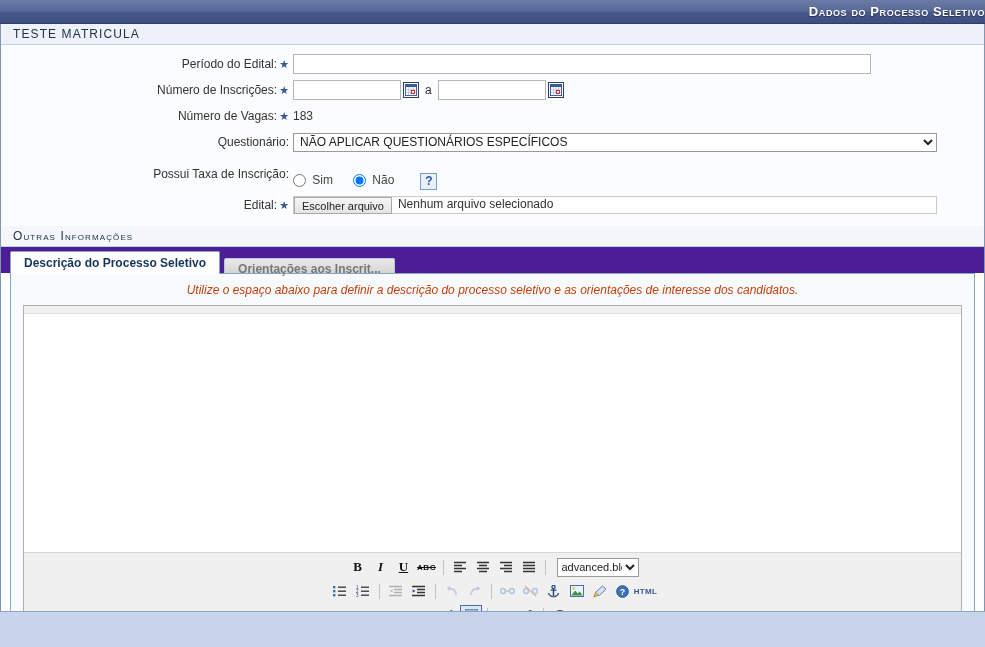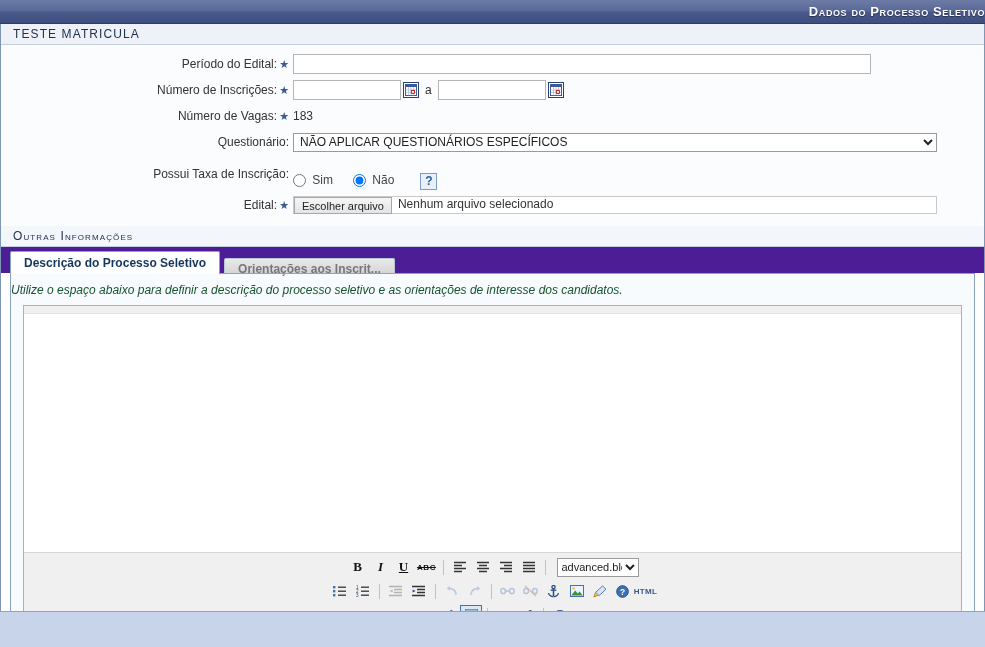--- a/index.html
+++ b/index.html
@@ -196,23 +196,24 @@
 
   
   .panel {
     margin: 0 9px 0 9px;
     border: 1px solid #8aa3c0;
     background: #f8fbfe;
     height: 374px;
     box-sizing: border-box;
   }
   .panel-note {
+    text-align: center;
     font-style: italic;
     font-size: 12px;
-    color: #14532d;
+    color: #c2410c;
     padding: 9px 0 8px 0;
   }
   .editor {
     margin: 0 12px;
     border: 1px solid #b0b0b0;
     background: #ffffff;
     height: 326px;
     box-sizing: border-box;
     display: flex;
     flex-direction: column;

